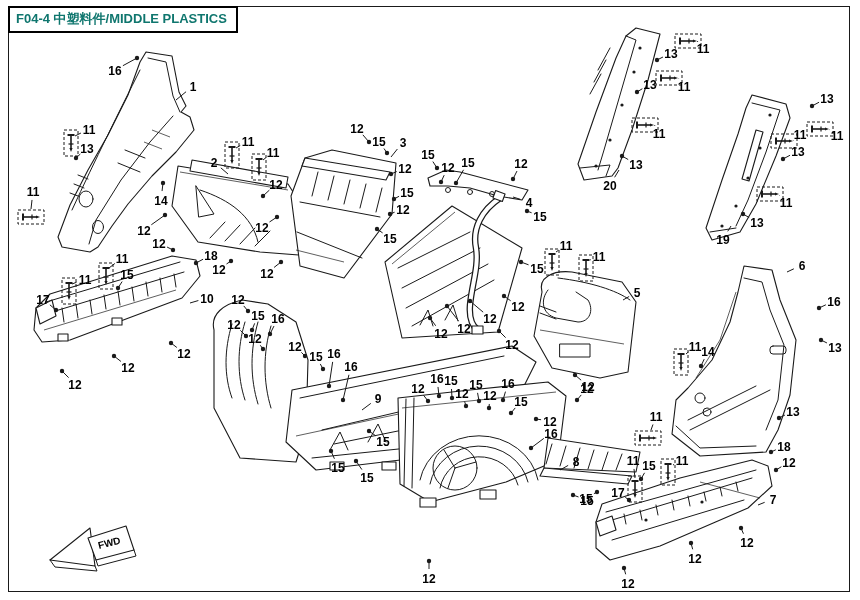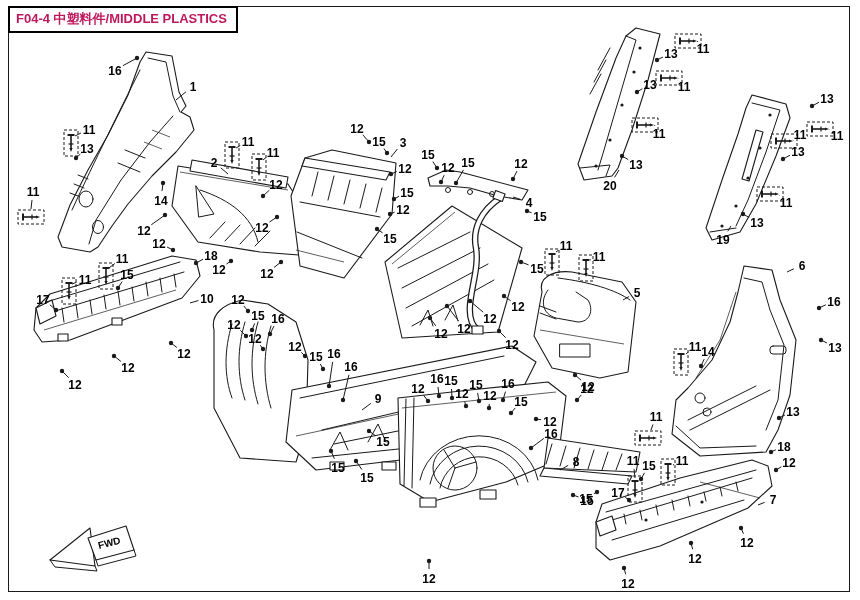--- a/index.html
+++ b/index.html
@@ -1,21 +1,21 @@
 <!DOCTYPE html>
 <html><head>
 <meta charset="utf-8">
 <style>
   html,body{margin:0;padding:0;background:#fff;}
   #page{position:relative;width:860px;height:600px;background:#fff;overflow:hidden;
         font-family:"Liberation Sans", sans-serif;}
   #frame{position:absolute;left:8px;top:6px;width:842px;height:586px;
          border:1px solid #1a1a1a;box-sizing:border-box;}
   #titlebox{position:absolute;left:8px;top:6px;background:#fff;border:2px solid #000;
-            padding:2px 9px 3px 6px;font-size:13px;font-weight:bold;color:#be185d;
+            padding:2px 9px 3px 6px;font-size:13px;font-weight:bold;color:#0f766e;
             letter-spacing:0px;z-index:5;white-space:nowrap;}
   svg{position:absolute;left:0;top:0;}
   .ln{fill:#ffffff;stroke:#1a1a1a;stroke-width:1.1;stroke-linejoin:round;}
   .wire{fill:none;stroke:#1a1a1a;stroke-width:1;stroke-linejoin:round;stroke-linecap:round;}
   .thin{fill:none;stroke:#1a1a1a;stroke-width:0.7;}
   .tube{fill:none;stroke:#1a1a1a;stroke-width:6.5;stroke-linecap:round;}
   .tubein{fill:none;stroke:#ffffff;stroke-width:4;stroke-linecap:round;}
   .callout-text{font:bold 12px "Liberation Sans", sans-serif;fill:#000;}
   .fwd-text{font:bold 10px "Liberation Sans", sans-serif;fill:#000;}
 </style>

